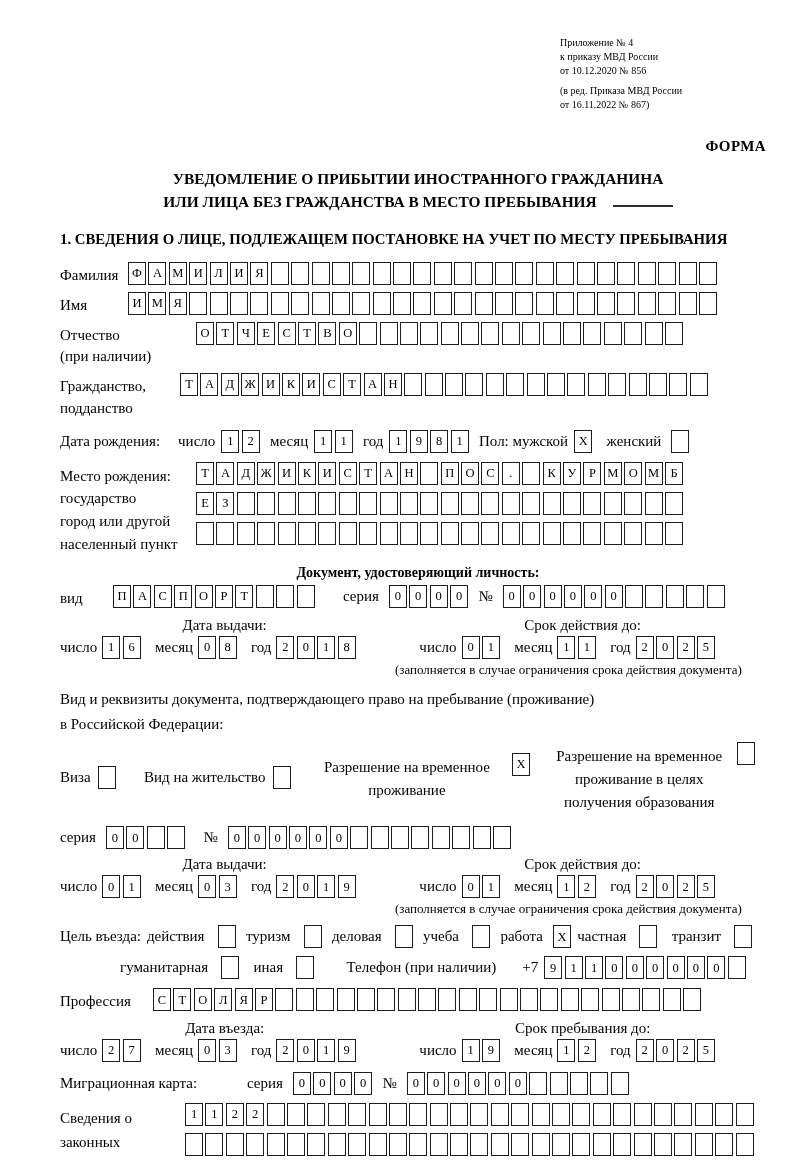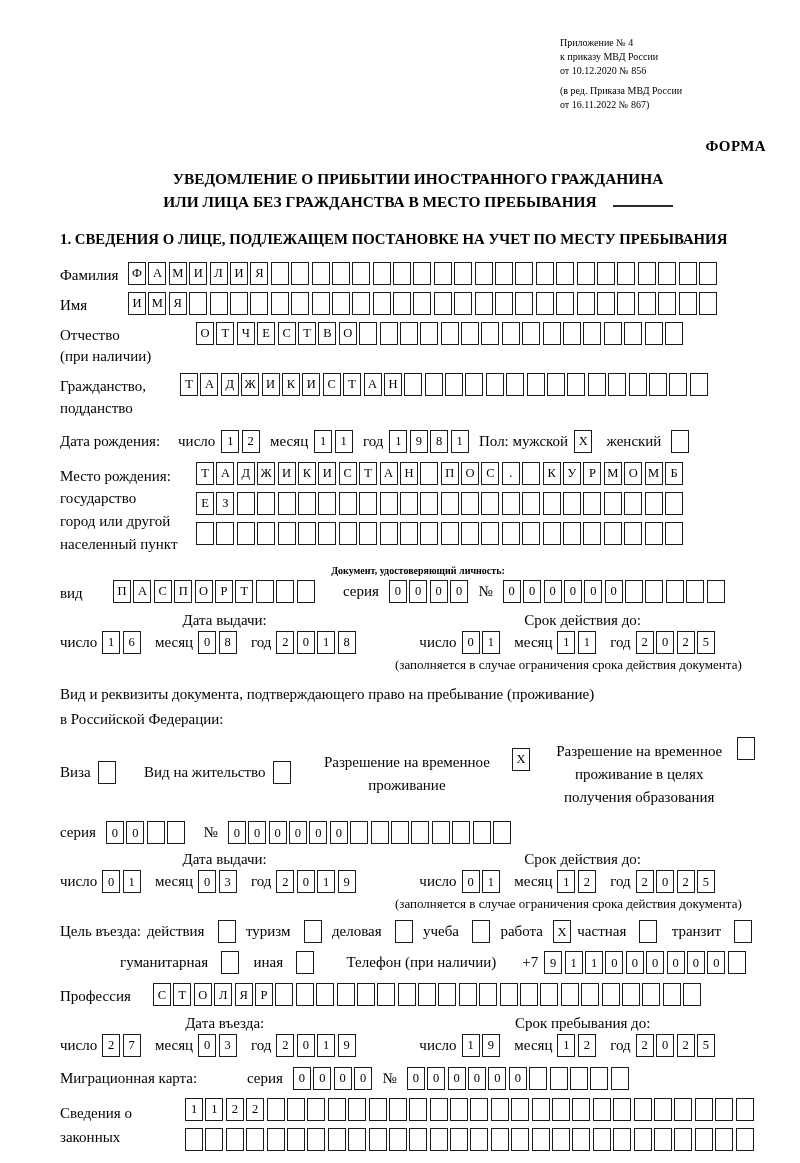--- a/index.html
+++ b/index.html
@@ -24,21 +24,21 @@
   .cell{
     width:16px;height:21px;border:1.6px solid #1c1c1c;margin-right:2.4px;
     display:inline-flex;align-items:center;justify-content:center;
     font-size:12.5px;flex:none;background:#fff;line-height:1;
   }
   .w68{width:68px;} .w136{width:136px;} .w120{width:120px;} .w93{width:93px;} .w125{width:125px;}
   .stack .cells{margin-bottom:7px;}
   .t{padding-top:3px;white-space:nowrap;}
   .ml8{margin-left:8px;} .ml12{margin-left:12px;} .ml16{margin-left:16px;} .ml20{margin-left:20px;} .ml26{margin-left:26px;}
   .mr6{margin-right:6px;} .mr10{margin-right:10px;}
-  .center-bold{text-align:center;font-weight:bold;font-size:10px;margin-top:9px;}
+  .center-bold{text-align:center;font-weight:bold;font-size:14px;margin-top:9px;}
   
   .dhead{display:flex;margin-top:7px;}
   .dhead .l{width:46%;text-align:center;}
   .dhead .r{width:54%;text-align:center;}
   .drow{display:flex;margin-top:2px;}
   .dgroup{display:flex;align-items:flex-start;}
   .dgroup .t{padding-top:3px;margin-right:5px;}
   .dgroup .gap{margin-left:12px;}
   .dleft{width:46%;}
   .dnote{width:58%;margin-left:42%;text-align:center;font-size:13px;margin-top:3px;}

